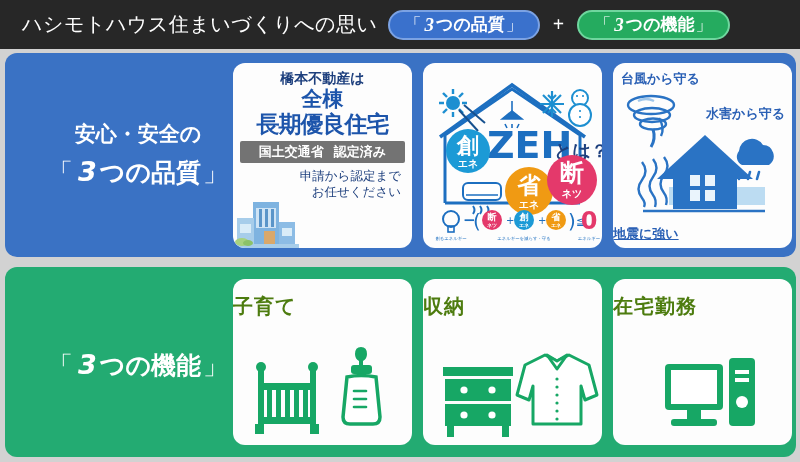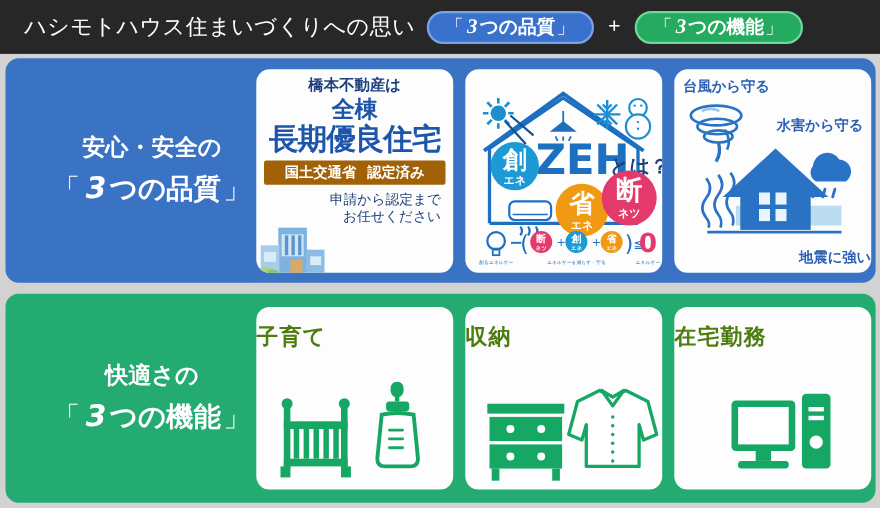--- a/index.html
+++ b/index.html
@@ -59,41 +59,41 @@
     background: #fdfdfd; border-radius: 12px;
     position: relative; overflow: hidden;
   }
   .row-blue  .card { width: 179px; height: 185px; }
   .row-green .card { width: 179px; height: 166px; }
 
   
   .c1 { padding: 8px 7px 0 7px; text-align: center; color: #1f4fa0; }
   .c1 .t1 { font-size: 14px; font-weight: 600; color: #1d3f7d; line-height: 1.1; }
   .c1 .t2 { font-size: 21px; font-weight: bold; color: #1d55ab; line-height: 1.15; margin-top: 1px; }
-  .c1 .t3 { font-size: 27px; font-weight: bold; color: #1d55ab; line-height: 1.1; letter-spacing: -1px; margin-top: 1px; }
+  .c1 .t3 { font-size: 23px; font-weight: bold; color: #1d55ab; line-height: 1.1; letter-spacing: -1px; margin-top: 1px; }
   .c1 .bar {
-    background: #a16207; color: #ffffff; font-size: 13px; font-weight: bold;
+    background: #737373; color: #ffffff; font-size: 13px; font-weight: bold;
     border-radius: 2px; margin-top: 4px; padding: 2px 0; letter-spacing: 0px;
   }
   .c1 .bar .sp { display: inline-block; width: 10px; }
   .c1 .t4 {
     font-size: 12.5px; color: #1d3f7d; line-height: 1.28; margin-top: 5px;
     text-align: right; padding-right: 4px;
   }
 
   
   .c2 { width: 100%; height: 100%; position: relative; }
   .c2 svg { position: absolute; left: 0; top: 0; }
 
   
   .c3 { width: 100%; height: 100%; position: relative; color: #2a60b5; }
   .c3 .lb { position: absolute; font-size: 13px; font-weight: 600; white-space: nowrap; }
   .c3 .lb-a { left: 8px;  top: 7px; }
   .c3 .lb-b { right: 7px; top: 42px; }
-  .c3 .lb-c { left: 0; right: 0; bottom: 5px; text-align: right; }
+  .c3 .lb-c { left: 0; right: 0; bottom: 5px; text-align: left; text-decoration: underline; }
 
   
   .gc { width: 100%; height: 100%; position: relative; }
   .gc .gt {
     position: absolute; left: 0; right: 0; top: 14px; text-align: left;
     font-size: 20px; font-weight: bold; color: #4d7c0f; letter-spacing: 1px;
   }
   .gc .gart { position: absolute; left: 0; right: 0; bottom: 6px; }
 </style>
 </head>
@@ -313,21 +313,20 @@
           </svg>
         </div>
       </div>
 
     </div>
   </div>
 
   <div class="row row-green">
 
     <div class="row-label">
-      <span class="l1">快適さの</span>
       <span class="l2"><span class="brk">「</span><span class="num">3</span><span>つの機能</span><span class="brk">」</span></span>
     </div>
 
     <div class="cards">
 
       <div class="card">
         <div class="gc">
           <div class="gt">子育て</div>
           <svg class="gart" width="179" height="100" viewBox="0 0 179 100">
 

